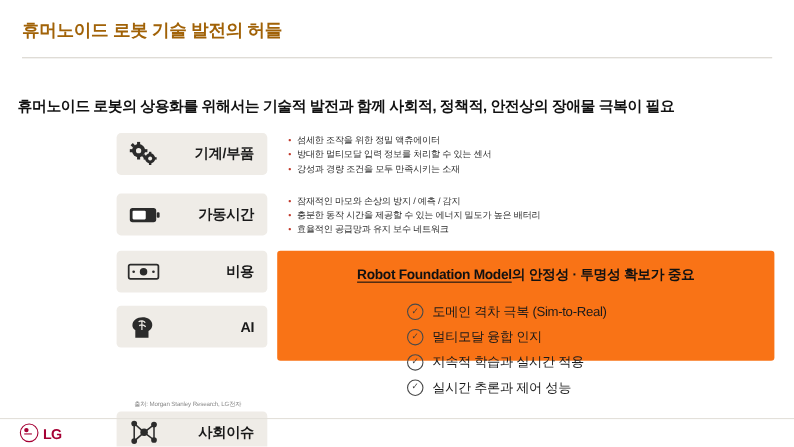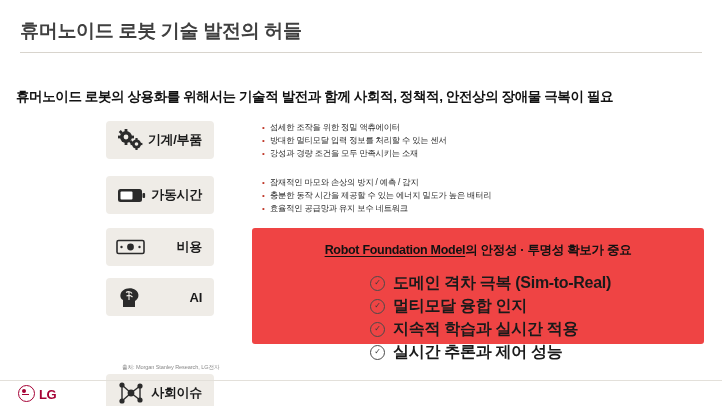--- a/index.html
+++ b/index.html
@@ -17,23 +17,23 @@
   }
   .slide {
     position: relative;
     width: 722px;
     height: 406px;
   }
   .title {
     position: absolute;
     left: 20px;
     top: 18px;
-    font-size: 19px;
-    font-weight: bold;
-    color: #404040;
+    font-size: 16px;
+    font-weight: bold;
+    color: #a16207;
     letter-spacing: -0.3px;
   }
   .title-rule {
     position: absolute;
     left: 20px;
     top: 52px;
     width: 682px;
     height: 1px;
     background: #d8d4cd;
   }
@@ -44,21 +44,21 @@
     font-size: 13.5px;
     font-weight: bold;
     color: #111111;
     letter-spacing: -0.4px;
   }
 
   
   .pill {
     position: absolute;
     left: 106px;
-    width: 108px;
+    width: 137px;
     height: 38px;
     background: #efece7;
     border-radius: 4px;
     display: flex;
     align-items: center;
     justify-content: flex-end;
     box-sizing: border-box;
     padding-right: 12px;
   }
   .pill-label {
@@ -104,22 +104,22 @@
     color: #c0392b;
     font-size: 8px;
   }
 
   
   .panel {
     position: absolute;
     left: 252px;
     top: 228px;
     width: 452px;
-    height: 116px;
-    background: #ef4444;
+    height: 100px;
+    background: #f97316;
     border-radius: 3px;
   }
   .panel-heading {
     position: absolute;
     left: 0;
     top: 14px;
     width: 452px;
     text-align: center;
     font-size: 12.5px;
     font-weight: bold;
@@ -149,22 +149,22 @@
     margin-right: 8px;
     display: flex;
     align-items: center;
     justify-content: center;
     font-size: 8px;
     color: #3a3a3a;
     line-height: 1;
     flex: none;
   }
   .check-text {
-    font-size: 16px;
-    font-weight: bold;
+    font-size: 12px;
+    font-weight: normal;
     color: #1a1a1a;
     letter-spacing: -0.3px;
     white-space: nowrap;
   }
 
   .source {
     position: absolute;
     left: 122px;
     top: 364px;
     font-size: 5.6px;

